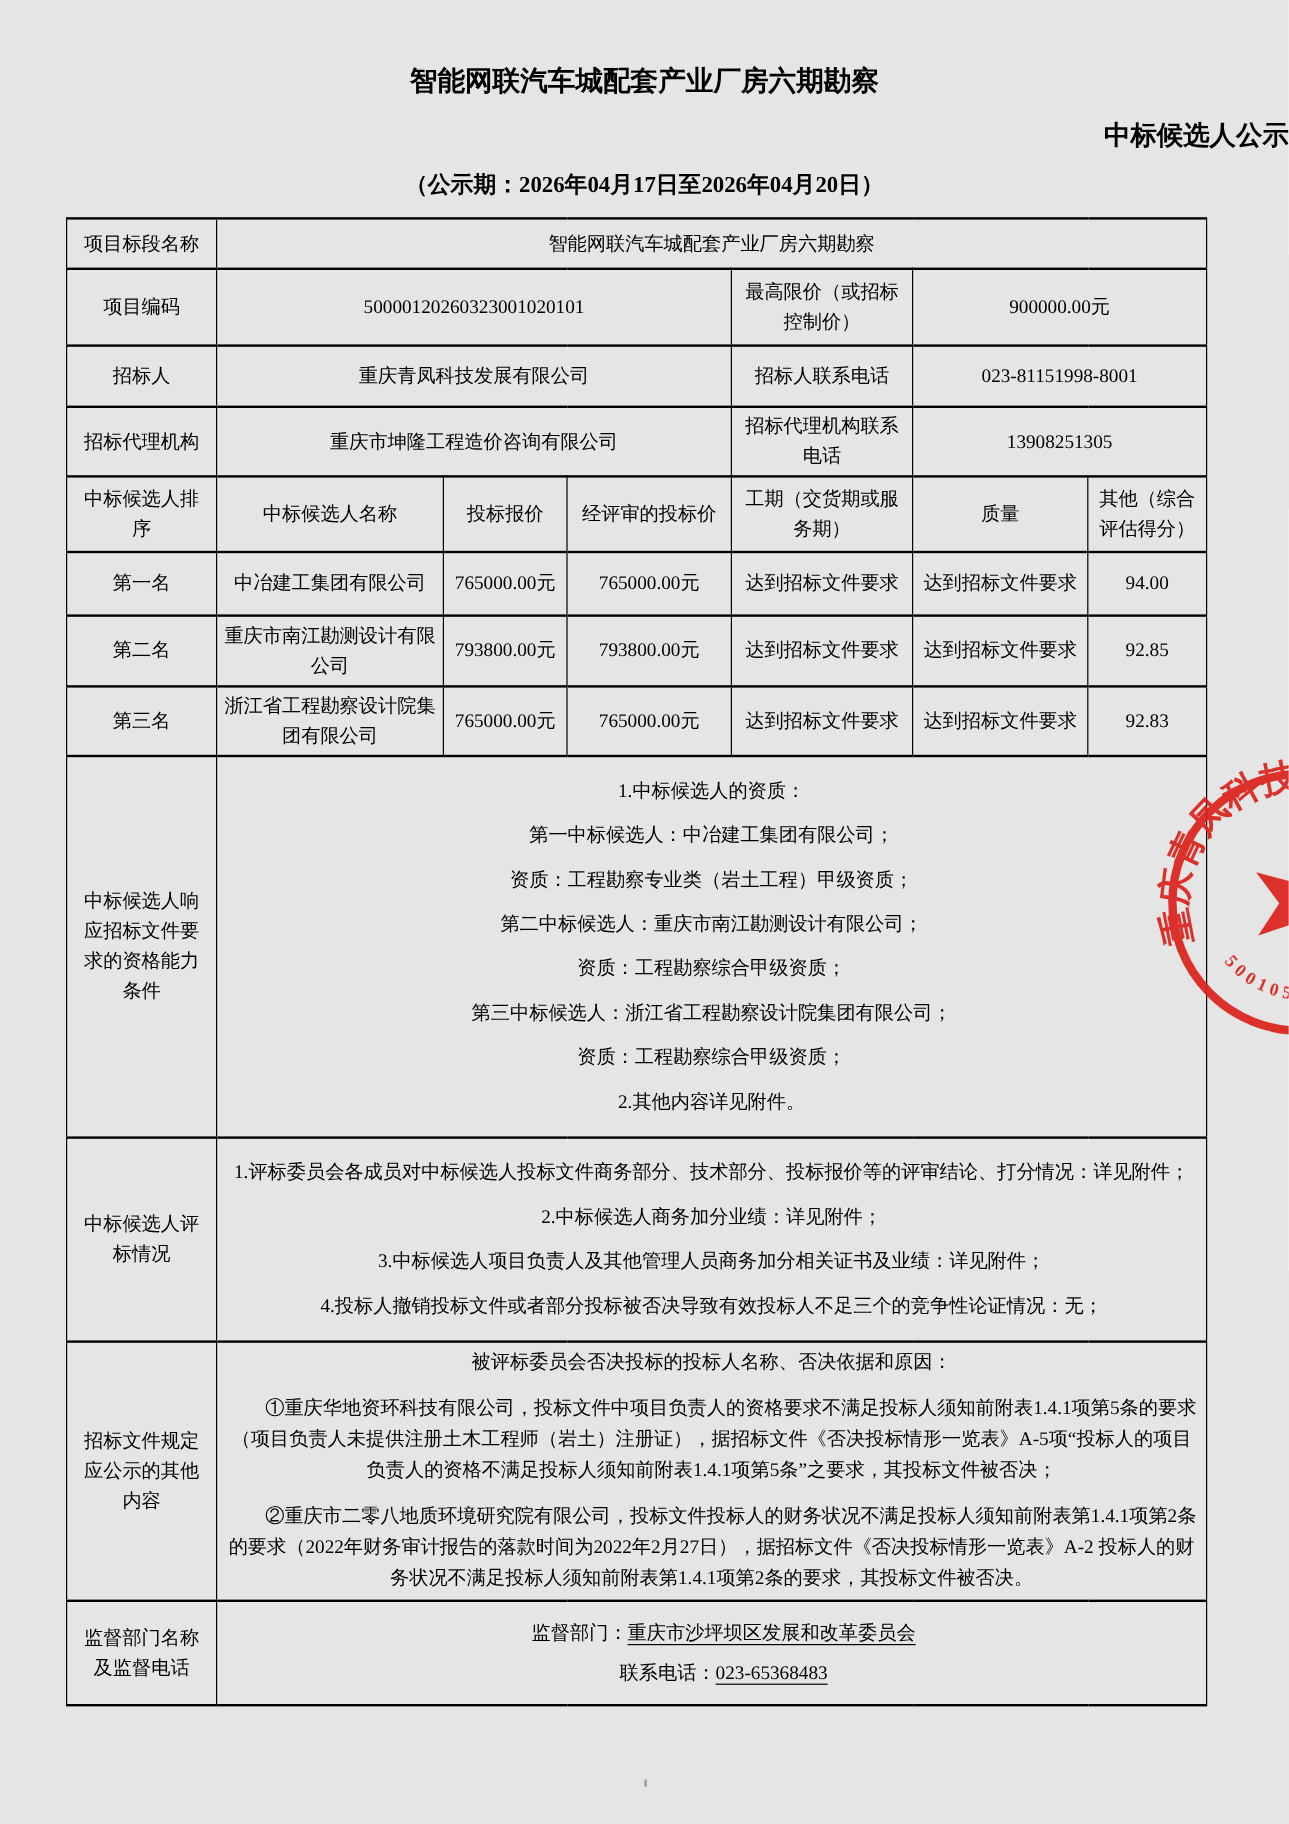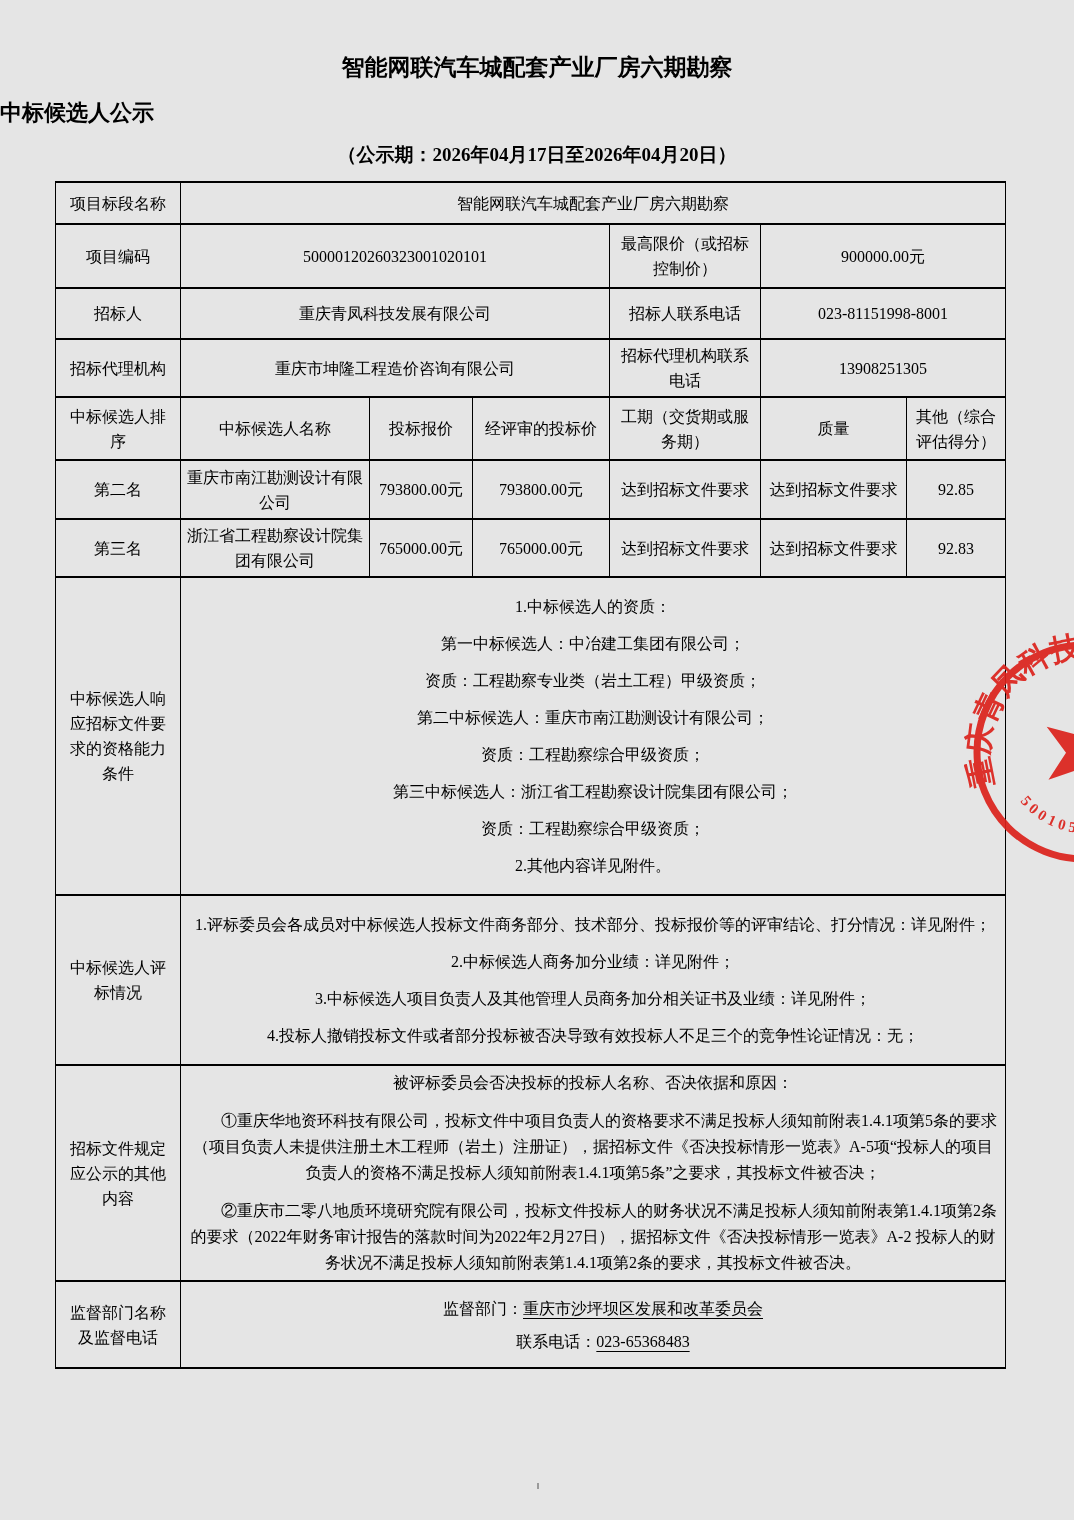--- a/index.html
+++ b/index.html
@@ -2,21 +2,21 @@
 <html><head>
 <meta charset="utf-8">
 <style>
   html,body { margin:0; padding:0; background:#ffffff; }
   .page {
     position:relative; width:1074px; height:1520px; overflow:hidden;
     background:#e5e5e5; color:#000;
     font-family:"Liberation Serif","DejaVu Serif",serif;
   }
   .doc-title   { margin:0; padding-top:52px; text-align:center; font-size:23px; font-weight:bold; line-height:32px; }
-  .doc-subtitle{ margin:14px 0 0; text-align:left; font-size:22px; font-weight:bold; line-height:30px; }
+  .doc-subtitle{ margin:14px 0 0; text-align:right; font-size:22px; font-weight:bold; line-height:30px; }
   .doc-period  { margin:14px 0 0; text-align:center; font-size:19px; font-weight:bold; line-height:26px; }
 
   table.main {
     border-collapse:collapse; table-layout:fixed;
     width:950px; margin:13px 0 0 55px;
   }
   td {
     border:1px solid #000; border-top-width:2px; border-bottom-width:2px;
     vertical-align:middle; font-size:16px; line-height:25px;
     padding:0 6px; word-break:break-word; overflow:hidden;
@@ -91,20 +91,29 @@
     <tr class="r5">
       <td class="lab">中标候选人排序</td>
       <td class="cen">中标候选人名称</td>
       <td class="cen">投标报价</td>
       <td class="cen">经评审的投标价</td>
       <td class="cen">工期（交货期或服务期）</td>
       <td class="cen">质量</td>
       <td class="cen" style="padding:0 8px">其他（综合评估得分）</td>
     </tr>
 
+    <tr class="r6">
+      <td class="lab">第一名</td>
+      <td class="name">中冶建工集团有限公司</td>
+      <td class="cen">765000.00元</td>
+      <td class="cen">765000.00元</td>
+      <td class="cen">达到招标文件要求</td>
+      <td class="cen">达到招标文件要求</td>
+      <td class="cen">94.00</td>
+    </tr>
 
     <tr class="r7">
       <td class="lab">第二名</td>
       <td class="name">重庆市南江勘测设计有限公司</td>
       <td class="cen">793800.00元</td>
       <td class="cen">793800.00元</td>
       <td class="cen">达到招标文件要求</td>
       <td class="cen">达到招标文件要求</td>
       <td class="cen">92.85</td>
     </tr>

